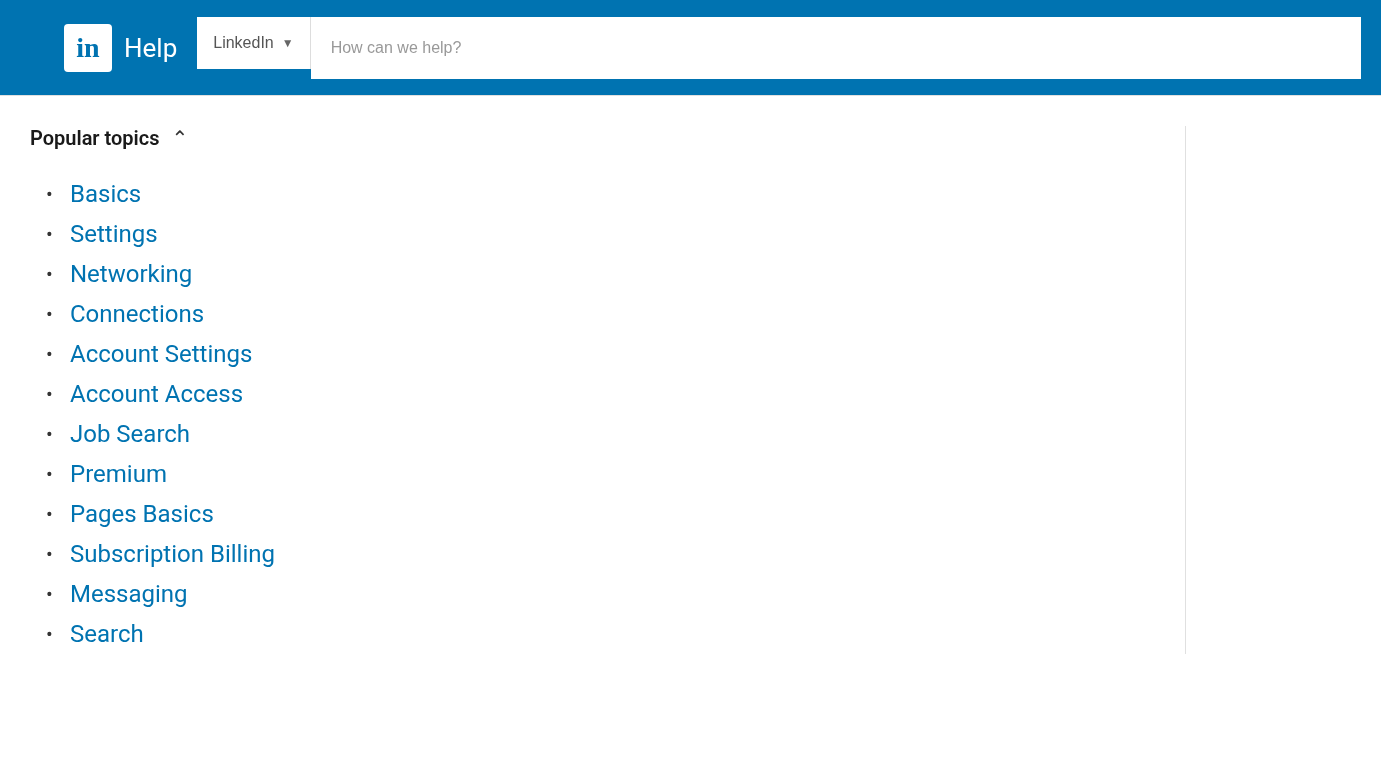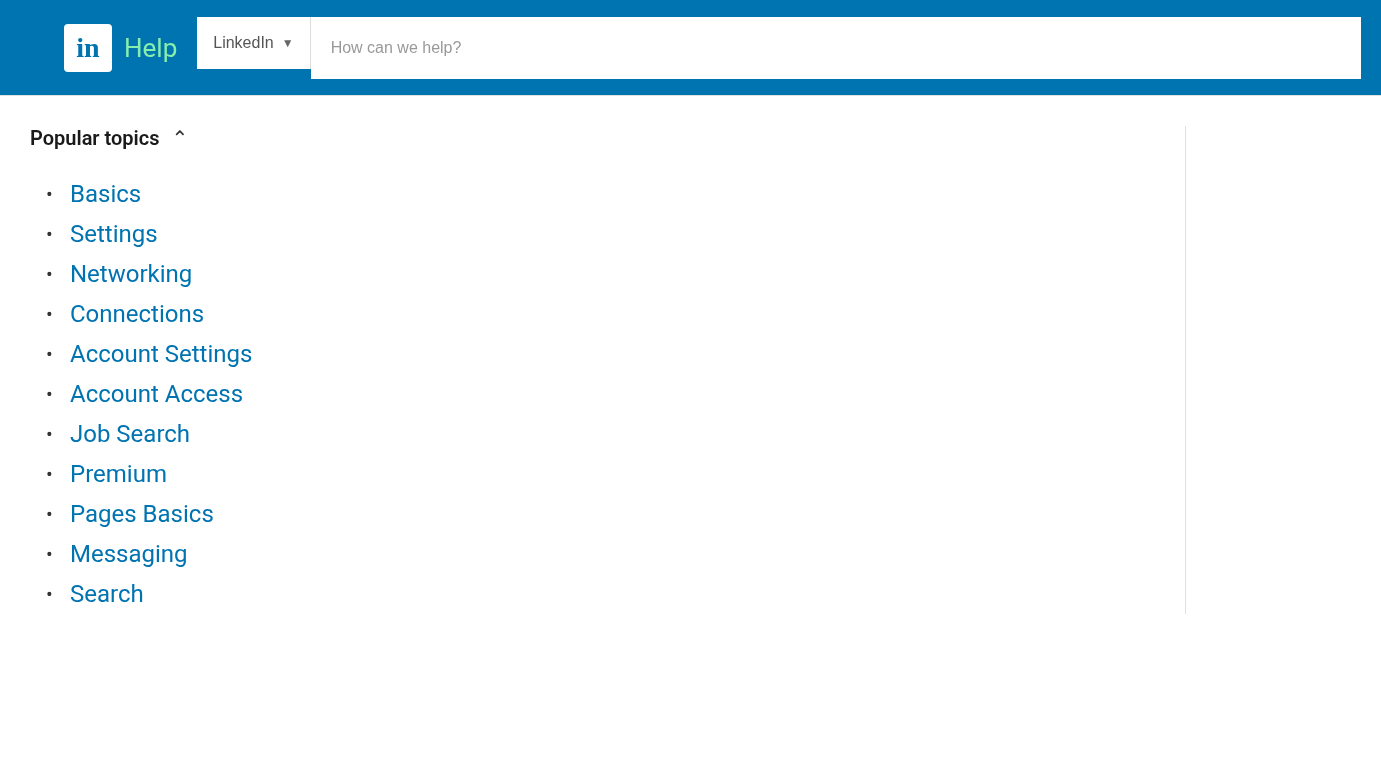--- a/index.html
+++ b/index.html
@@ -42,21 +42,21 @@
       align-items: center;
       justify-content: center;
       font-weight: 900;
       font-size: 28px;
       color: #0073b1;
       font-family: Georgia, serif;
       flex-shrink: 0;
     }
 
     .help-text {
-      color: #86efac;
+      color: #ffffff;
       font-size: 26px;
       font-weight: 400;
     }
 
     .search-container {
       display: flex;
       flex: 1;
     }
 
     .search-dropdown {
@@ -217,20 +217,23 @@
       <li>
         <a href="#">Job Search</a>
       </li>
       <li>
         <a href="#">Premium</a>
       </li>
       <li>
         <a href="#">Pages Basics</a>
       </li>
       <li>
+        <a href="#">Subscription Billing</a>
+      </li>
+      <li>
         <a href="#">Messaging</a>
       </li>
       <li>
         <a href="#">Search</a>
       </li>
     </ul>
 
   </div>
 
   <div class="right-panel"></div>

